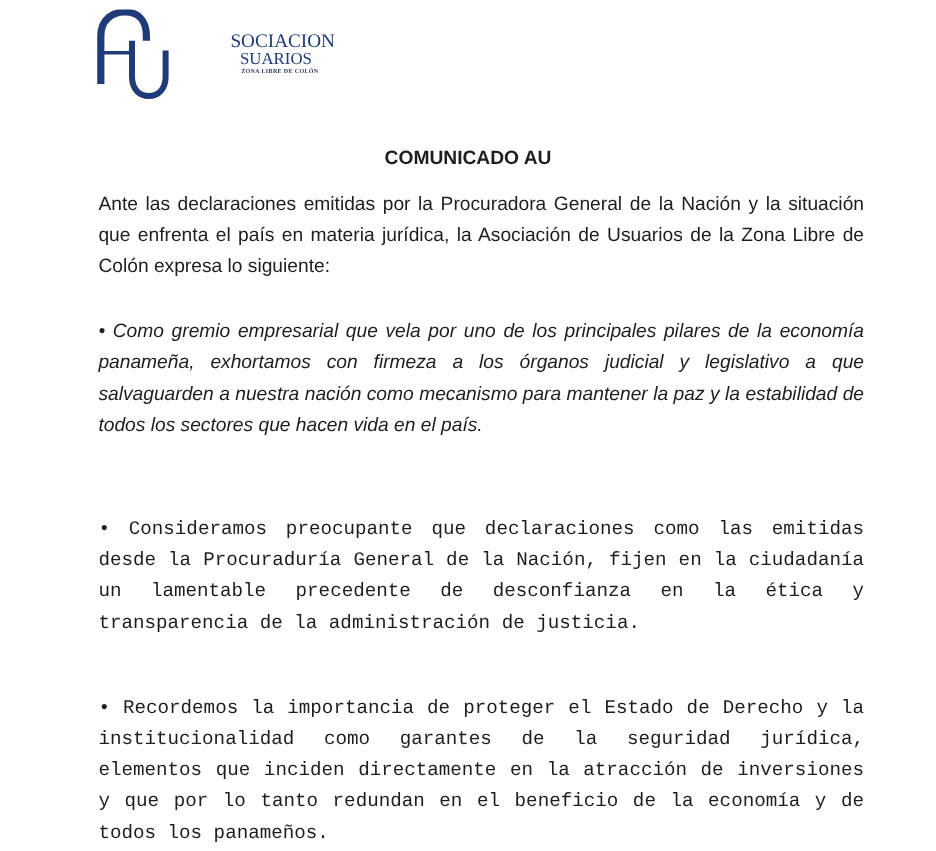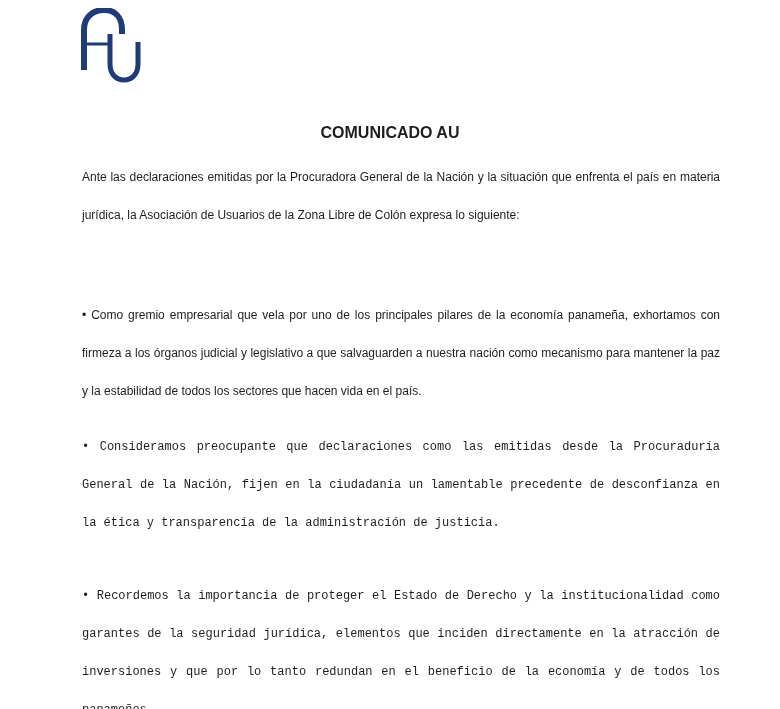--- a/index.html
+++ b/index.html
@@ -6,39 +6,44 @@
   body { width: 780px; height: 709px; position: relative; overflow: hidden;
          font-family: "Liberation Sans", sans-serif; color: #1e1e1e; }
   .logo { position: absolute; left: 80px; top: 8px; width: 125px; height: 75px; }
   .logo-text { position: absolute; left: 112px; top: 19px; color: #1f3c78;
                font-family: "Liberation Serif", serif; line-height: 1; }
   .logo-l1 { font-size: 16px; letter-spacing: 0px; }
   .logo-l2 { font-size: 14px; margin-left: 8px; margin-top: 0px; }
   .logo-l3 { font-size: 5px; margin-left: 9px; margin-top: 1px; font-weight: bold; letter-spacing: 0.3px; color:#2a3a66; }
   .title { position: absolute; left: 0; width: 780px; top: 124px; text-align: center;
            font-weight: bold; font-size: 16px; }
-  .para { position: absolute; left: 82px; width: 638px; font-size: 12px;
-          line-height: 38px; text-align: justify; }
+  .para { position: absolute; left: 82px; width: 638px; font-size: 16px;
+          line-height: 26px; text-align: justify; }
   .p0 { top: 158px; }
-  .p1 { top: 296px; }
+  .p1 { top: 264px; font-style: italic; }
   .p2 { top: 428px; font-family: Liberation Mono, monospace; }
   .p3 { top: 577px; font-family: Liberation Mono, monospace; }
 </style>
 </head>
 <body>
 
 <div class="logo">
   <svg width="125" height="75" viewBox="0 0 125 75">
 
     <path d="M4 62 L4 22 C4 8 14 2 24 2 C34 2 42 8 42 22 L42 26" fill="none" stroke="#1f3c78" stroke-width="6"></path>
 
     <line x1="4" y1="36" x2="30" y2="36" stroke="#1f3c78" stroke-width="3"></line>
 
     <path d="M30 26 L30 56 C30 66 36 72 44 72 C52 72 58 66 58 56 L58 34" fill="none" stroke="#1f3c78" stroke-width="5"></path>
   </svg>
+  <div class="logo-text">
+    <div class="logo-l1">SOCIACION</div>
+    <div class="logo-l2">SUARIOS</div>
+    <div class="logo-l3">ZONA LIBRE DE COLÓN</div>
+  </div>
 </div>
 
 <div class="title">COMUNICADO AU</div>
 
 <div class="para p0">Ante las declaraciones emitidas por la Procuradora General de la Nación y la situación que enfrenta el país en materia jurídica, la Asociación de Usuarios de la Zona Libre de Colón expresa lo siguiente:</div>
 <div class="para p1">• Como gremio empresarial que vela por uno de los principales pilares de la economía panameña, exhortamos con firmeza a los órganos judicial y legislativo a que salvaguarden a nuestra nación como mecanismo para mantener la paz y la estabilidad de todos los sectores que hacen vida en el país.</div>
 <div class="para p2">• Consideramos preocupante que declaraciones como las emitidas desde la Procuraduría General de la Nación, fijen en la ciudadanía un lamentable precedente de desconfianza en la ética y transparencia de la administración de justicia.</div>
 <div class="para p3">• Recordemos la importancia de proteger el Estado de Derecho y la institucionalidad como garantes de la seguridad jurídica, elementos que inciden directamente en la atracción de inversiones y que por lo tanto redundan en el beneficio de la economía y de todos los panameños.</div>
 
 </body></html>

